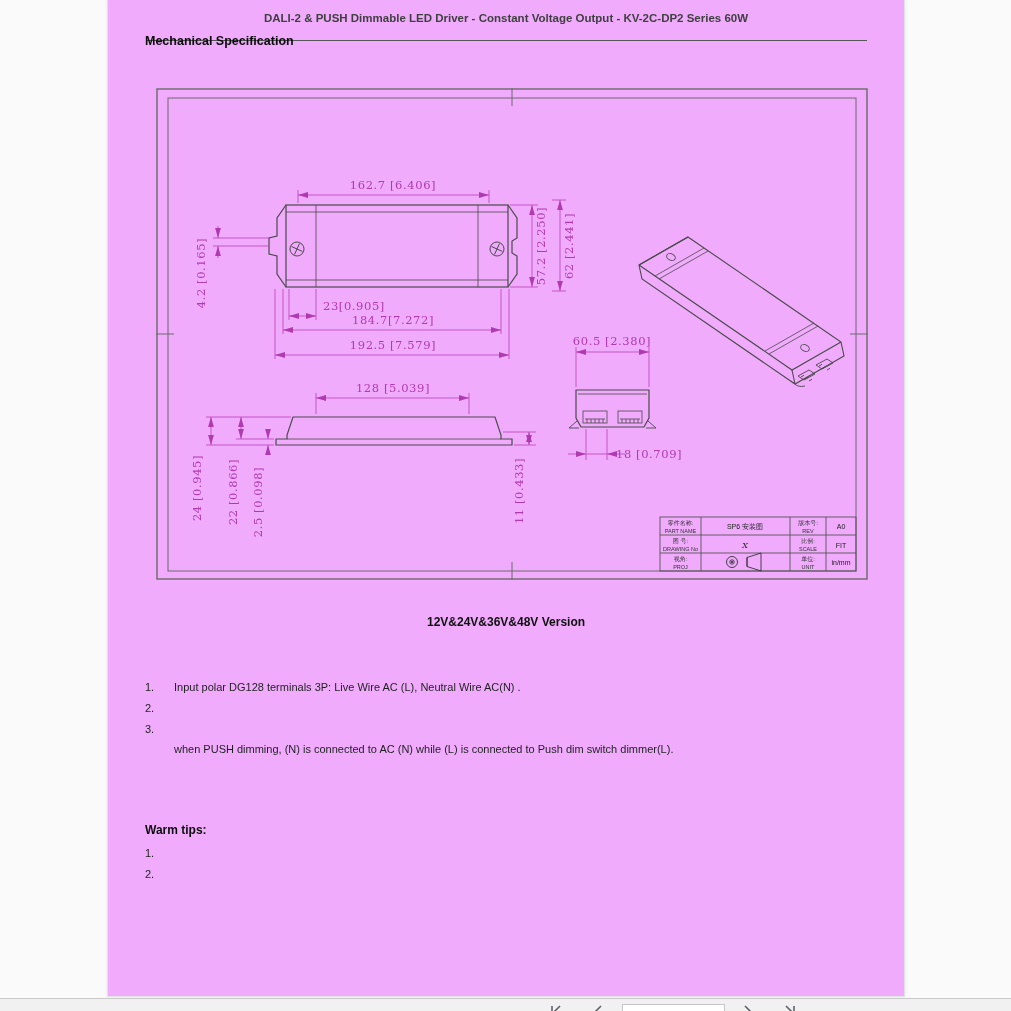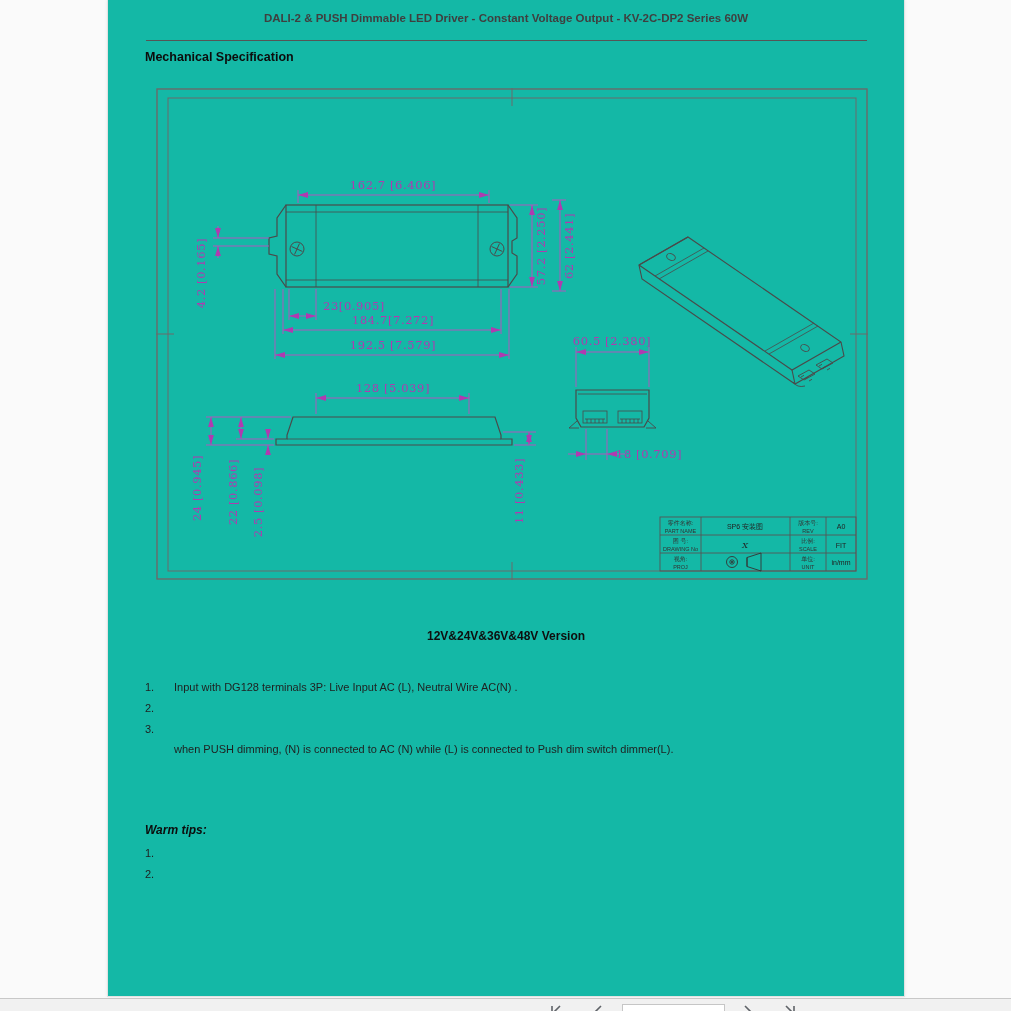--- a/index.html
+++ b/index.html
@@ -1,35 +1,35 @@
 <!DOCTYPE html>
 <html><head>
 <meta charset="utf-8">
 <style>
   html,body{margin:0;padding:0;}
   body{width:1011px;height:1011px;overflow:hidden;background:#fafafa;
        font-family:"Liberation Sans",sans-serif;position:relative;}
-  .page{position:absolute;left:107px;top:0;width:798px;height:997px;background:#14b8a6;
+  .page{position:absolute;left:107px;top:0;width:798px;height:997px;background:#f0abfc;
         border:1px solid #e2e2e2;border-top:none;box-sizing:border-box;
         box-shadow:0 0 3px rgba(0,0,0,.08);}
   .hdr{position:absolute;top:12px;left:0;width:100%;text-align:center;
        font-size:11.5px;font-weight:bold;color:#3f3f3f;}
   .hr{position:absolute;top:40px;left:38px;width:721px;border-top:1px solid #555;}
-  .sect{position:absolute;top:50px;left:37px;font-size:12.5px;font-weight:bold;color:#0c0c0c;text-align:center;}
+  .sect{position:absolute;top:34px;left:37px;font-size:12.5px;font-weight:bold;color:#0c0c0c;text-align:center;}
   svg.draw{position:absolute;left:48px;top:88px;}
   .dimtxt{font-family:"DejaVu Serif",serif;font-size:11.5px;fill:#b03ab0;letter-spacing:.6px;}
   .tbcn{font-size:6px;fill:#333;}
   .tben{font-size:5.5px;fill:#333;}
   .tbval{font-size:7px;fill:#222;font-family:"Liberation Sans",sans-serif;}
   .caption{position:absolute;top:615px;left:0;width:100%;text-align:center;
-           font-weight:bold;font-size:12px;color:#0e0e0e;margin-top:14px;}
+           font-weight:bold;font-size:12px;color:#0e0e0e;}
   .notes{position:absolute;top:677px;left:37px;width:730px;font-size:11px;color:#1f1f1f;}
   .note-row{display:flex;line-height:20.8px;}
   .nnum{width:29px;flex:none;}
-  .warm{position:absolute;top:823px;left:37px;font-size:12px;font-weight:bold;color:#0c0c0c;font-style:italic;}
+  .warm{position:absolute;top:823px;left:37px;font-size:12px;font-weight:bold;color:#0c0c0c;}
   .tips{position:absolute;top:843px;left:37px;width:700px;font-size:11px;color:#1f1f1f;}
   .toolbar{position:absolute;left:0;top:998px;width:1011px;height:40px;
            background:#f1f1f1;border-top:1px solid #c8c8c8;}
   .pager{position:absolute;left:547px;top:5px;display:flex;align-items:flex-start;}
   .pbtn{width:18px;height:18px;background:none;border:none;padding:0;cursor:pointer;color:#5f6368;}
   .pbtn svg{stroke:#5f6368;fill:none;stroke-width:1.6;}
   .pginput{width:103px;height:24px;border:1px solid #c6c6c6;background:#fff;
            margin:0 14px 0 15px;box-sizing:border-box;font-size:11px;text-align:center;}
   .m24{margin-left:24px;}
 </style>
@@ -220,21 +220,21 @@
       <text class="tben" x="652" y="480.5" text-anchor="middle">UNIT</text>
       <text class="tbval" x="685" y="477" text-anchor="middle" font-size="6.5">in/mm</text>
     </g>
   </svg>
 
   <div class="caption">12V&amp;24V&amp;36V&amp;48V Version</div>
 
   <div class="notes">
     <div class="note-row">
       <span class="nnum">1.</span>
-      <span>Input with DG128 terminals 3P: Live Input AC (L), Neutral Wire AC(N) .</span>
+      <span>Input polar DG128 terminals 3P: Live Wire AC (L), Neutral Wire AC(N) .</span>
     </div>
     <div class="note-row">
       <span class="nnum">2.</span>
     </div>
     <div class="note-row">
       <span class="nnum">3.</span>
     </div>
     <div class="note-row">
       <span class="nnum"></span>
       <span>when PUSH dimming, (N) is connected to AC (N) while (L) is connected to Push dim switch dimmer(L).</span>

